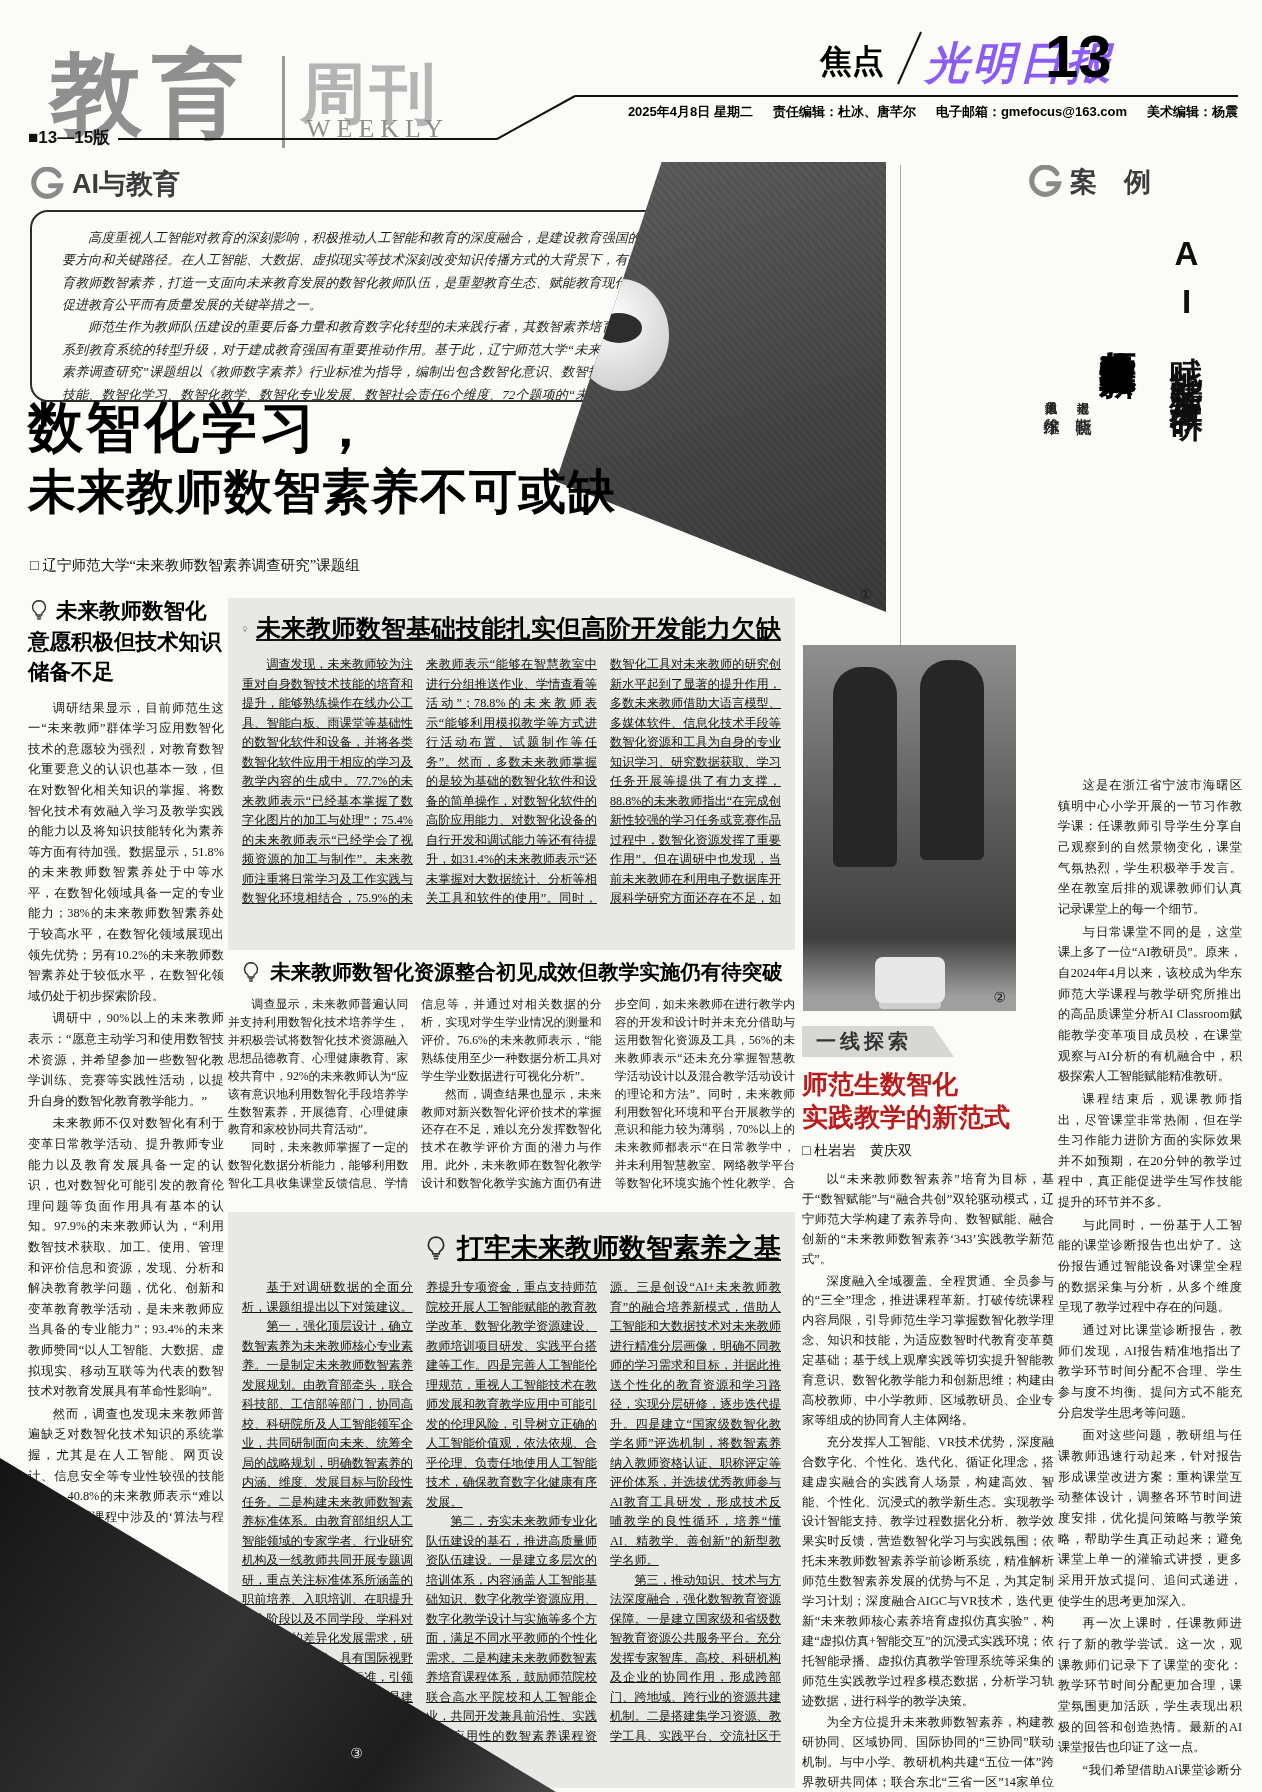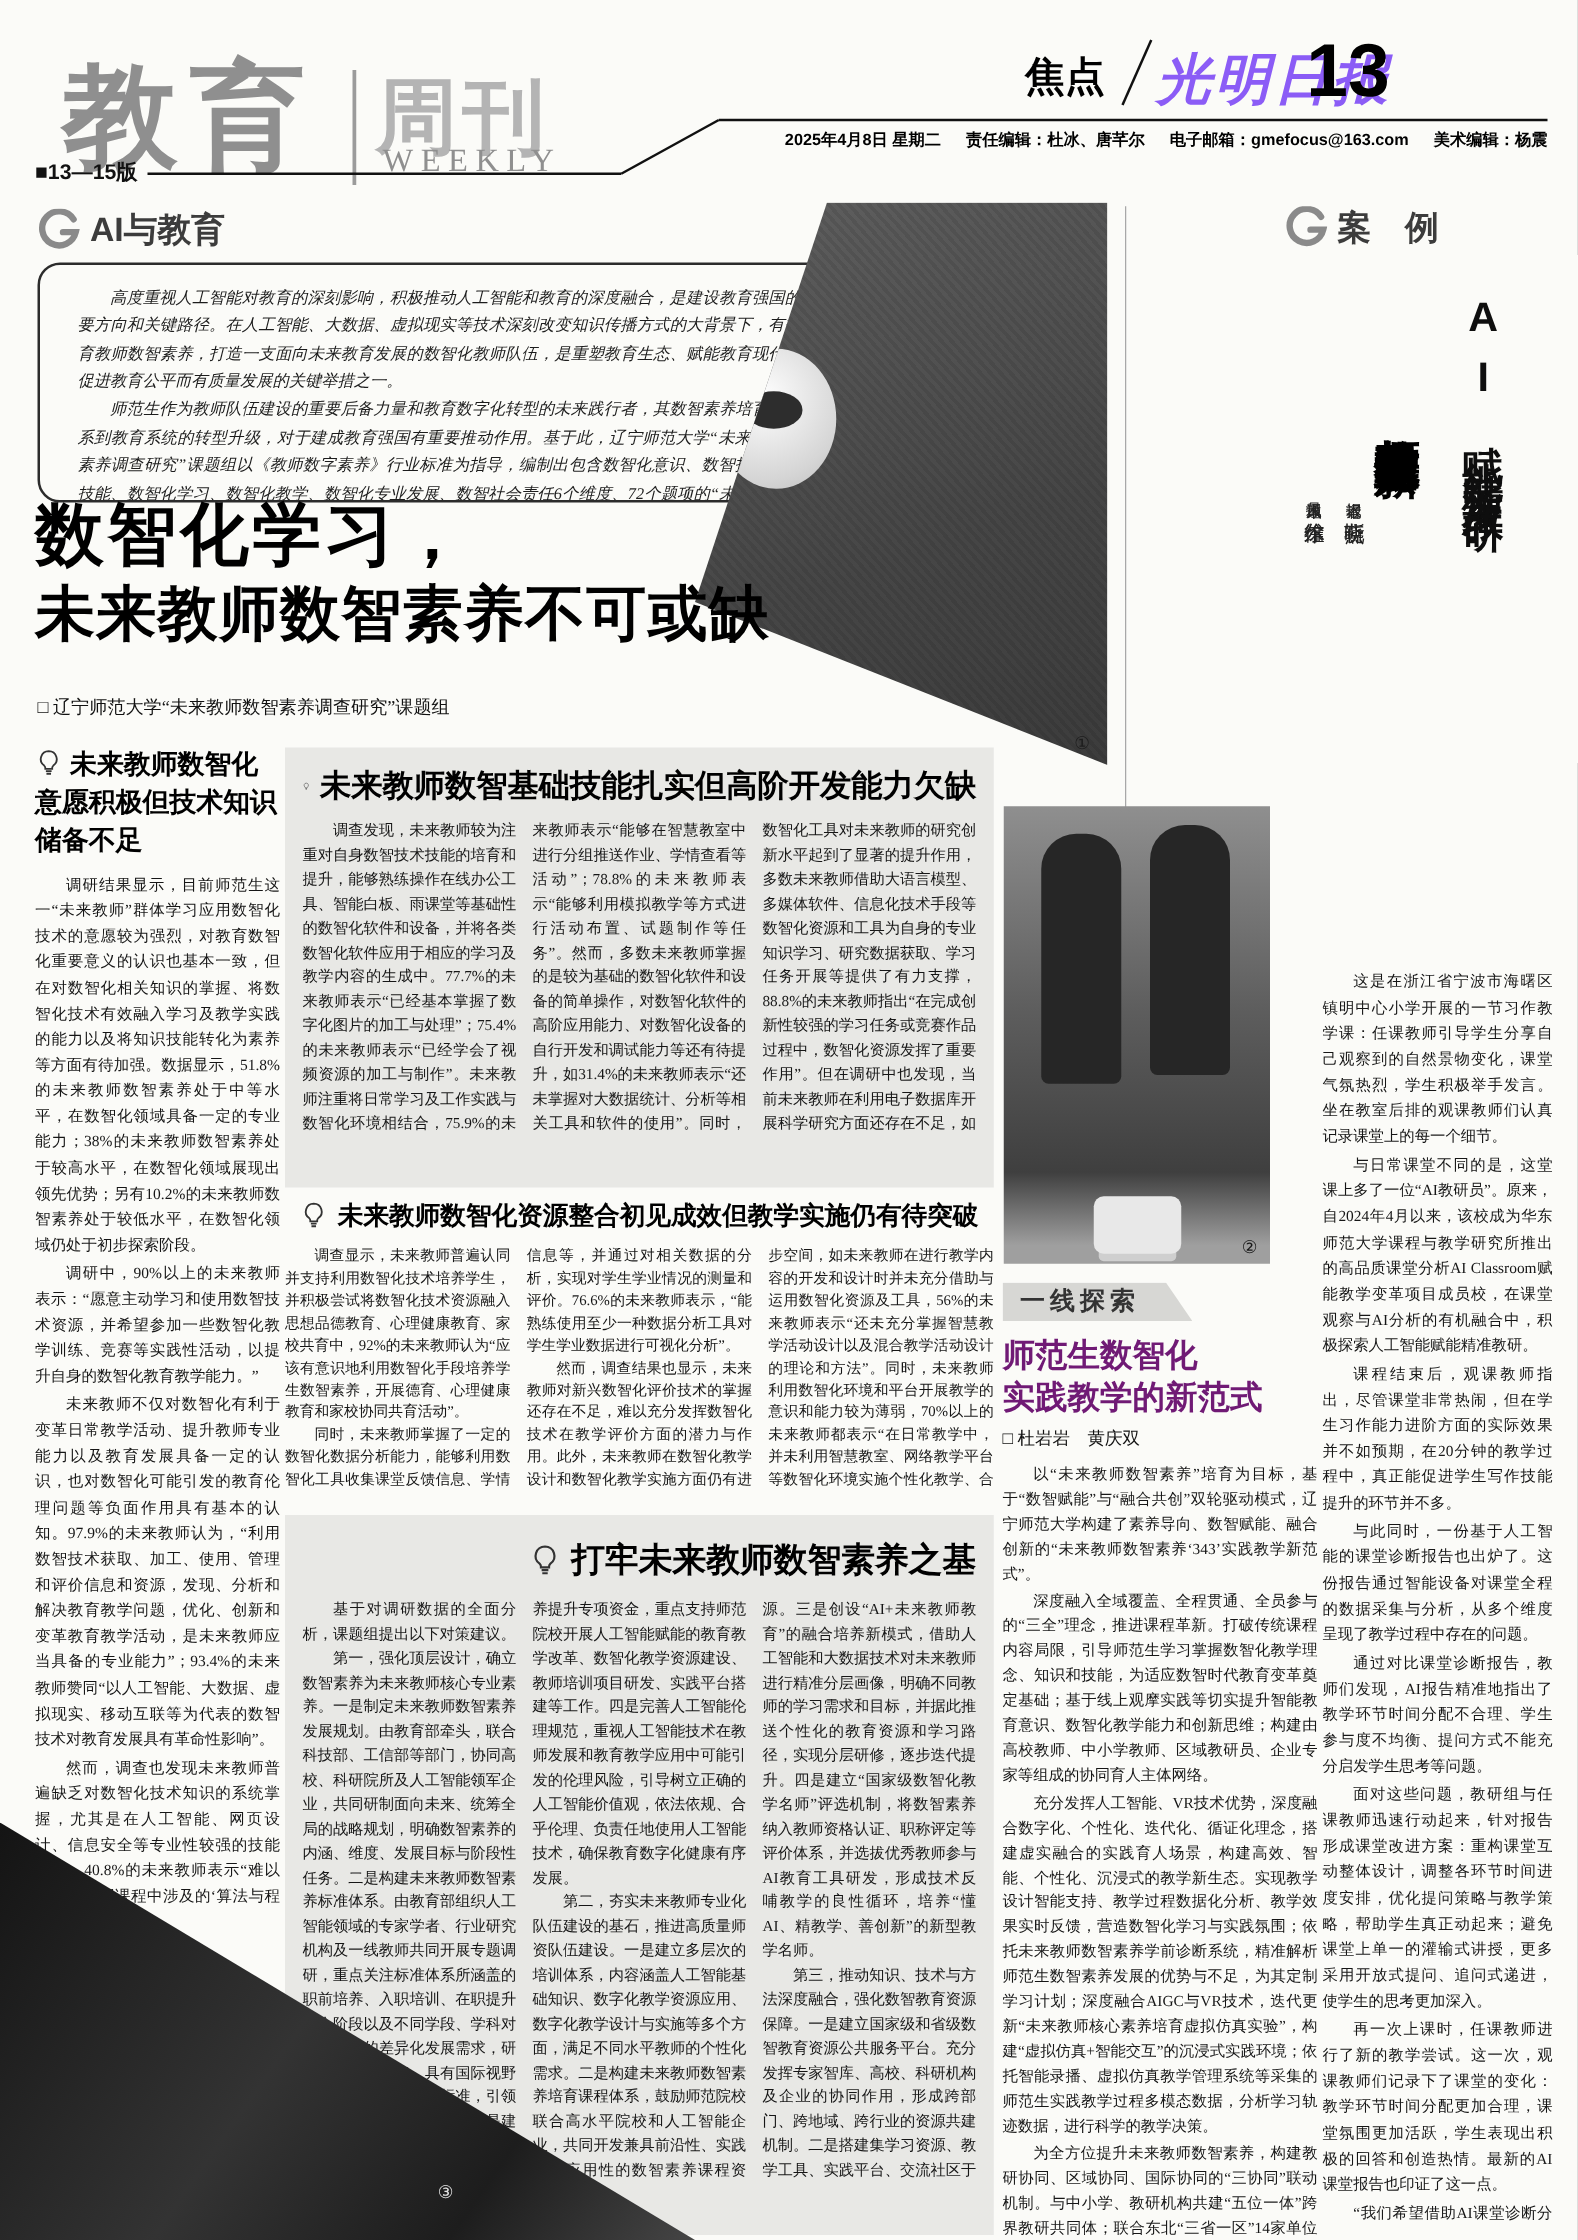--- a/index.html
+++ b/index.html
@@ -65,21 +65,21 @@
   
   .col1{left:28px;top:596px;width:196px;}
   .s-head{font:bold 21.5px/1.42 "Liberation Sans",sans-serif;color:#000;margin-bottom:10px;}
   .s-head svg{float:left;margin:2px 6px 2px 0;}
   .bodytxt p{font-size:12.4px;line-height:1.66;margin-bottom:2px;}
   .captions{margin-top:24px;}
   .cap-head{font:bold 14.5px "Liberation Sans",sans-serif;text-indent:0;margin-bottom:6px;}
   .captions p{font-size:12.6px;line-height:1.7;font-style:italic;}
   .credit{font-style:normal;font-weight:bold;font-family:"Liberation Sans",sans-serif;float:right;}
 
-  .greybox{background:#e8e8e5;padding:12px 14px;}
+  .greybox{background:#e8e8e5;padding:12px 14px;text-decoration:underline;}
   .box1{left:228px;top:598px;width:567px;height:352px;}
   .mids{left:228px;top:956px;width:567px;height:252px;overflow:hidden;}
   .box2{left:228px;top:1212px;width:567px;height:576px;}
   .boxhead{display:flex;align-items:center;justify-content:center;gap:8px;
      font:bold 25px "Liberation Sans",sans-serif;color:#000;margin:2px 0 10px;white-space:nowrap;}
   .boxhead.small{font-size:20.5px;}
   .boxhead.big{font-size:27px;margin:6px 0 12px;justify-content:flex-end;}
   .cols3{column-count:3;column-gap:13px;font-size:12.2px;line-height:1.6;overflow:hidden;}
   .box1 .cols3{height:266px;}
   .mids .cols3{height:198px;font-size:11.8px;line-height:1.52;}
@@ -93,21 +93,21 @@
   .vbyline{left:1030px;top:392px;height:420px;writing-mode:vertical-rl;font-size:12.5px;color:#222;}
   .vbyline>div{margin-left:10px;}
   .vbyline .nm{font-size:16.5px;margin-top:10px;display:inline-block;}
   .casebody{left:1058px;top:775px;width:184px;height:1005px;overflow:hidden;}
   .casebody p{font-size:12.3px;line-height:1.68;margin-bottom:2px;}
 
   
   .flbadge{left:802px;top:1026px;width:152px;height:31px;background:#d7d7d4;
      clip-path:polygon(0 0,86% 0,100% 100%,0 100%);
      font:bold 20px/31px "Liberation Sans",sans-serif;color:#333;padding-left:14px;letter-spacing:4px;}
-  .extitle{left:802px;top:1068px;width:256px;font:bold 26px/1.28 "Liberation Sans",sans-serif;color:#701a75;}
+  .extitle{left:802px;top:1068px;width:256px;font:bold 26px/1.28 "Liberation Sans",sans-serif;color:#b91c1c;}
   .exauth{left:802px;top:1142px;font-size:14px;color:#111;}
   .exbody{left:802px;top:1170px;width:252px;height:618px;overflow:hidden;}
   .exbody p{font-size:12.3px;line-height:1.62;margin-bottom:2px;}
 </style>
 </head>
 <body>
 
 <div id="page">
 
   <div class="abs edu-cn">教育</div>

